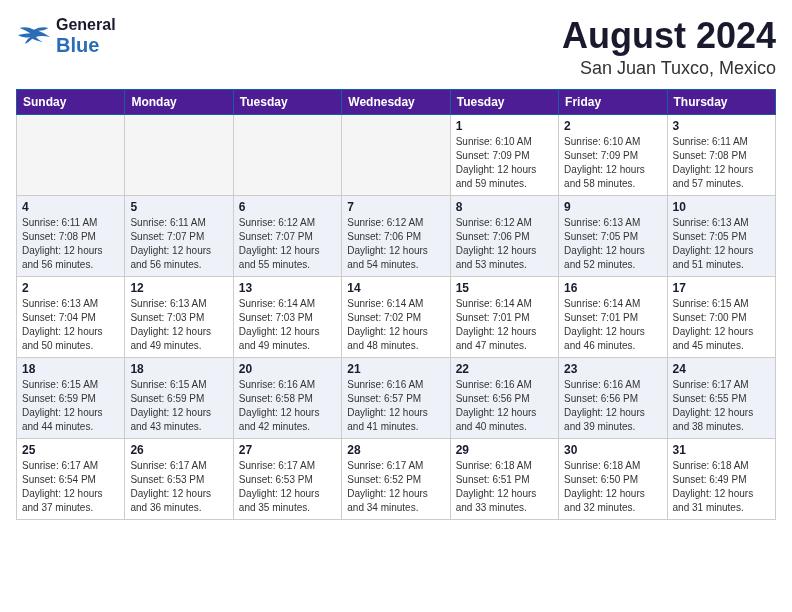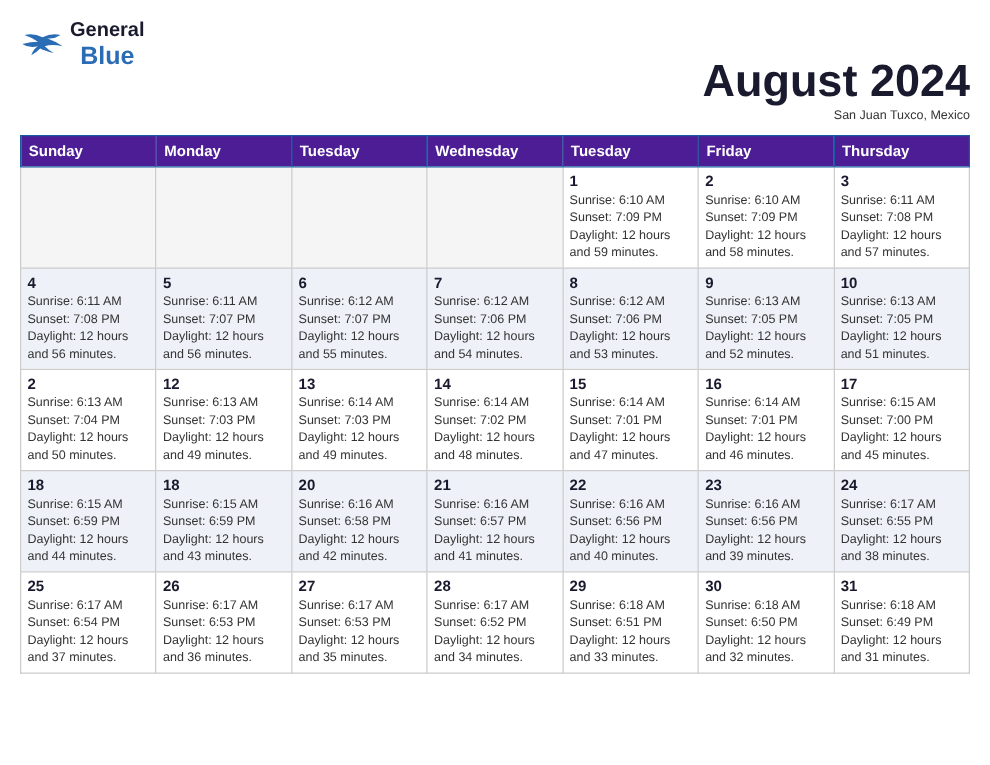--- a/index.html
+++ b/index.html
@@ -13,44 +13,42 @@
     .header {
       display: flex;
       justify-content: space-between;
       align-items: flex-start;
       margin-bottom: 10px;
     }
     .logo {
       display: flex;
       flex-direction: column;
       align-items: flex-start;
-      text-align: center;
     }
     .logo-bird {
       width: 36px;
       height: 20px;
       display: inline-block;
     }
     .logo-row {
       display: flex;
       align-items: center;
       gap: 4px;
     }
     .title-area {
       text-align: right;
-      margin-top: 29px;
     }
     .month-year {
       font-size: 36px;
       font-weight: bold;
       color: #1a1a2e;
       line-height: 1.1;
     }
     .location {
-      font-size: 10px;
+      font-size: 18px;
       color: #333;
       margin-top: 2px;
     }
     .calendar {
       width: 100%;
       border-collapse: collapse;
       border: 1px solid #ccc;
     }
     .calendar th {
       background: #4c1d95;

